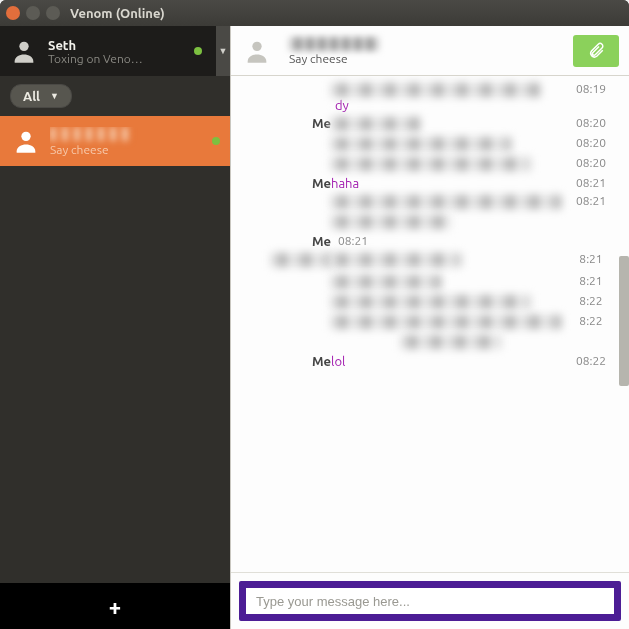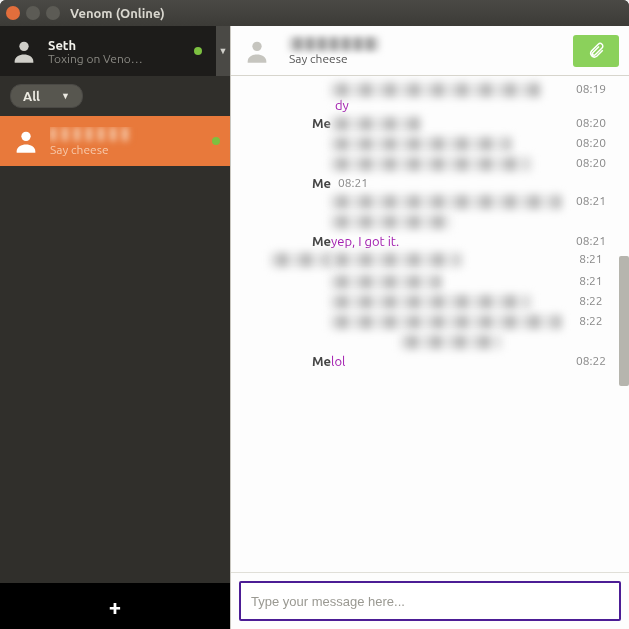--- a/index.html
+++ b/index.html
@@ -14,21 +14,21 @@
   .sidebar { width: 230px; background: #302f2b; display: flex; flex-direction: column; }
   .profile { height: 50px; background: #1d1c1a; display: flex; align-items: center; padding: 0 8px; position: relative; }
   .avatar { width: 32px; height: 32px; margin-right: 8px; display: flex; align-items: center; justify-content: center; }
   .avatar svg { width: 28px; height: 28px; fill: #d0cfc9; }
   .profile-text { flex: 1; overflow: hidden; }
   .profile-name { color: #f2f1eb; font-size: 13px; font-weight: bold; }
   .profile-status { color: #8a8983; font-size: 12px; white-space: nowrap; overflow: hidden; text-overflow: ellipsis; }
   .status-dot { width: 8px; height: 8px; border-radius: 50%; background: #7cc040; margin-right: 6px; }
   .dropdown-caret { width: 14px; height: 50px; background: #4a4945; display: flex; align-items: center; justify-content: center; color: #d0cfc9; font-size: 9px; }
   .filter-row { padding: 8px 10px; }
-  .filter-btn { display: inline-flex; align-items: center; gap: 21px; background: #57564f; color: #eceae2; font-size: 13px; font-weight: bold; padding: 4px 12px; border-radius: 11px; border: 1px solid #4a4945; }
+  .filter-btn { display: inline-flex; align-items: center; gap: 10px; background: #57564f; color: #eceae2; font-size: 13px; font-weight: bold; padding: 4px 12px; border-radius: 11px; border: 1px solid #4a4945; }
   .filter-caret { font-size: 9px; color: #eceae2; }
   .contacts { flex: 1; overflow: auto; }
   .contact { height: 50px; display: flex; align-items: center; padding: 0 10px; position: relative; }
   .contact.selected { background: #e8793b; }
   .contact .avatar svg { fill: #fff; }
   .contact-text { flex: 1; overflow: hidden; }
   .contact-name { font-size: 13px; font-weight: bold; height: 16px; }
   .contact-status { font-size: 12px; color: #f7c9ab; }
   .blur-name { display: inline-block; width: 80px; height: 14px; filter: blur(3px); background: repeating-linear-gradient(90deg,#f5c7a7 0 6px,#e8793b 6px 12px); border-radius: 2px; }
   .contact-dot { width: 8px; height: 8px; border-radius: 50%; background: #7cc040; }
@@ -43,21 +43,21 @@
   .attach-btn { width: 46px; height: 32px; background: #8bd15b; border-radius: 3px; display: flex; align-items: center; justify-content: center; }
   .attach-btn svg { width: 18px; height: 18px; stroke: #fff; fill: none; stroke-width: 2; }
   .messages { flex: 1; overflow: auto; padding: 4px 10px 4px 0; position: relative; }
   .msg-row { display: flex; align-items: flex-start; padding: 2px 6px 2px 10px; font-size: 13px; }
   .msg-sender { width: 90px; color: #444; font-weight: bold; flex-shrink: 0; text-align: right; }
   .msg-body { flex: 1; color: #a21caf; min-width: 0; }
   .msg-time { width: 44px; text-align: center; color: #888; font-size: 12px; flex-shrink: 0; }
   .blur-line { height: 14px; filter: blur(4px); background: repeating-linear-gradient(90deg,#d6d6d6 0 8px,#aeaeae 8px 16px,#e8e8e8 16px 24px); border-radius: 2px; margin: 1px 0; }
   .scroll-thumb { position: absolute; right: 0; top: 180px; width: 10px; height: 130px; background: #b6b5ae; border-radius: 2px; }
   .composer { padding: 8px; border-top: 1px solid #e0dfd8; }
-  .composer-input { width: 100%; height: 40px; border: 2px solid #4c1d95; border-radius: 2px; padding: 6px 10px; font-size: 13px; color: #777; background: #fff; }
+  .composer-input { width: 100%; height: 40px; border: 7px solid #4c1d95; border-radius: 2px; padding: 6px 10px; font-size: 13px; color: #777; background: #fff; }
   .composer-input::placeholder { color: #9a9992; }
 </style>
 </head>
 <body>
 
 <div class="window">
   <div class="titlebar">
     <div class="win-buttons">
       <div class="win-btn win-close"></div>
       <div class="win-btn win-min"></div>
@@ -149,39 +149,39 @@
           </div>
           <div class="msg-row">
             <div class="msg-sender"></div>
             <div class="msg-body">
               <div class="blur-line" style="width: 200px;"></div>
             </div>
             <div class="msg-time">08:20</div>
           </div>
           <div class="msg-row">
             <div class="msg-sender">Me</div>
+            <div class="msg-body">haha</div>
             <div class="msg-time">08:21</div>
           </div>
           <div class="msg-row">
             <div class="msg-sender"></div>
             <div class="msg-body">
               <div class="blur-line" style="width: 230px;"></div>
             </div>
             <div class="msg-time">08:21</div>
           </div>
           <div class="msg-row">
             <div class="msg-sender"></div>
             <div class="msg-body">
               <div class="blur-line" style="width: 120px;"></div>
             </div>
             <div class="msg-time"></div>
           </div>
           <div class="msg-row">
             <div class="msg-sender">Me</div>
-            <div class="msg-body">yep, I got it.</div>
             <div class="msg-time">08:21</div>
           </div>
           <div class="msg-row">
             <div class="msg-sender"><span class="blur-line" style="width: 60px; display: inline-block;"></span></div>
             <div class="msg-body">
               <div class="blur-line" style="width: 130px;"></div>
             </div>
             <div class="msg-time">8:21</div>
           </div>
           <div class="msg-row">

